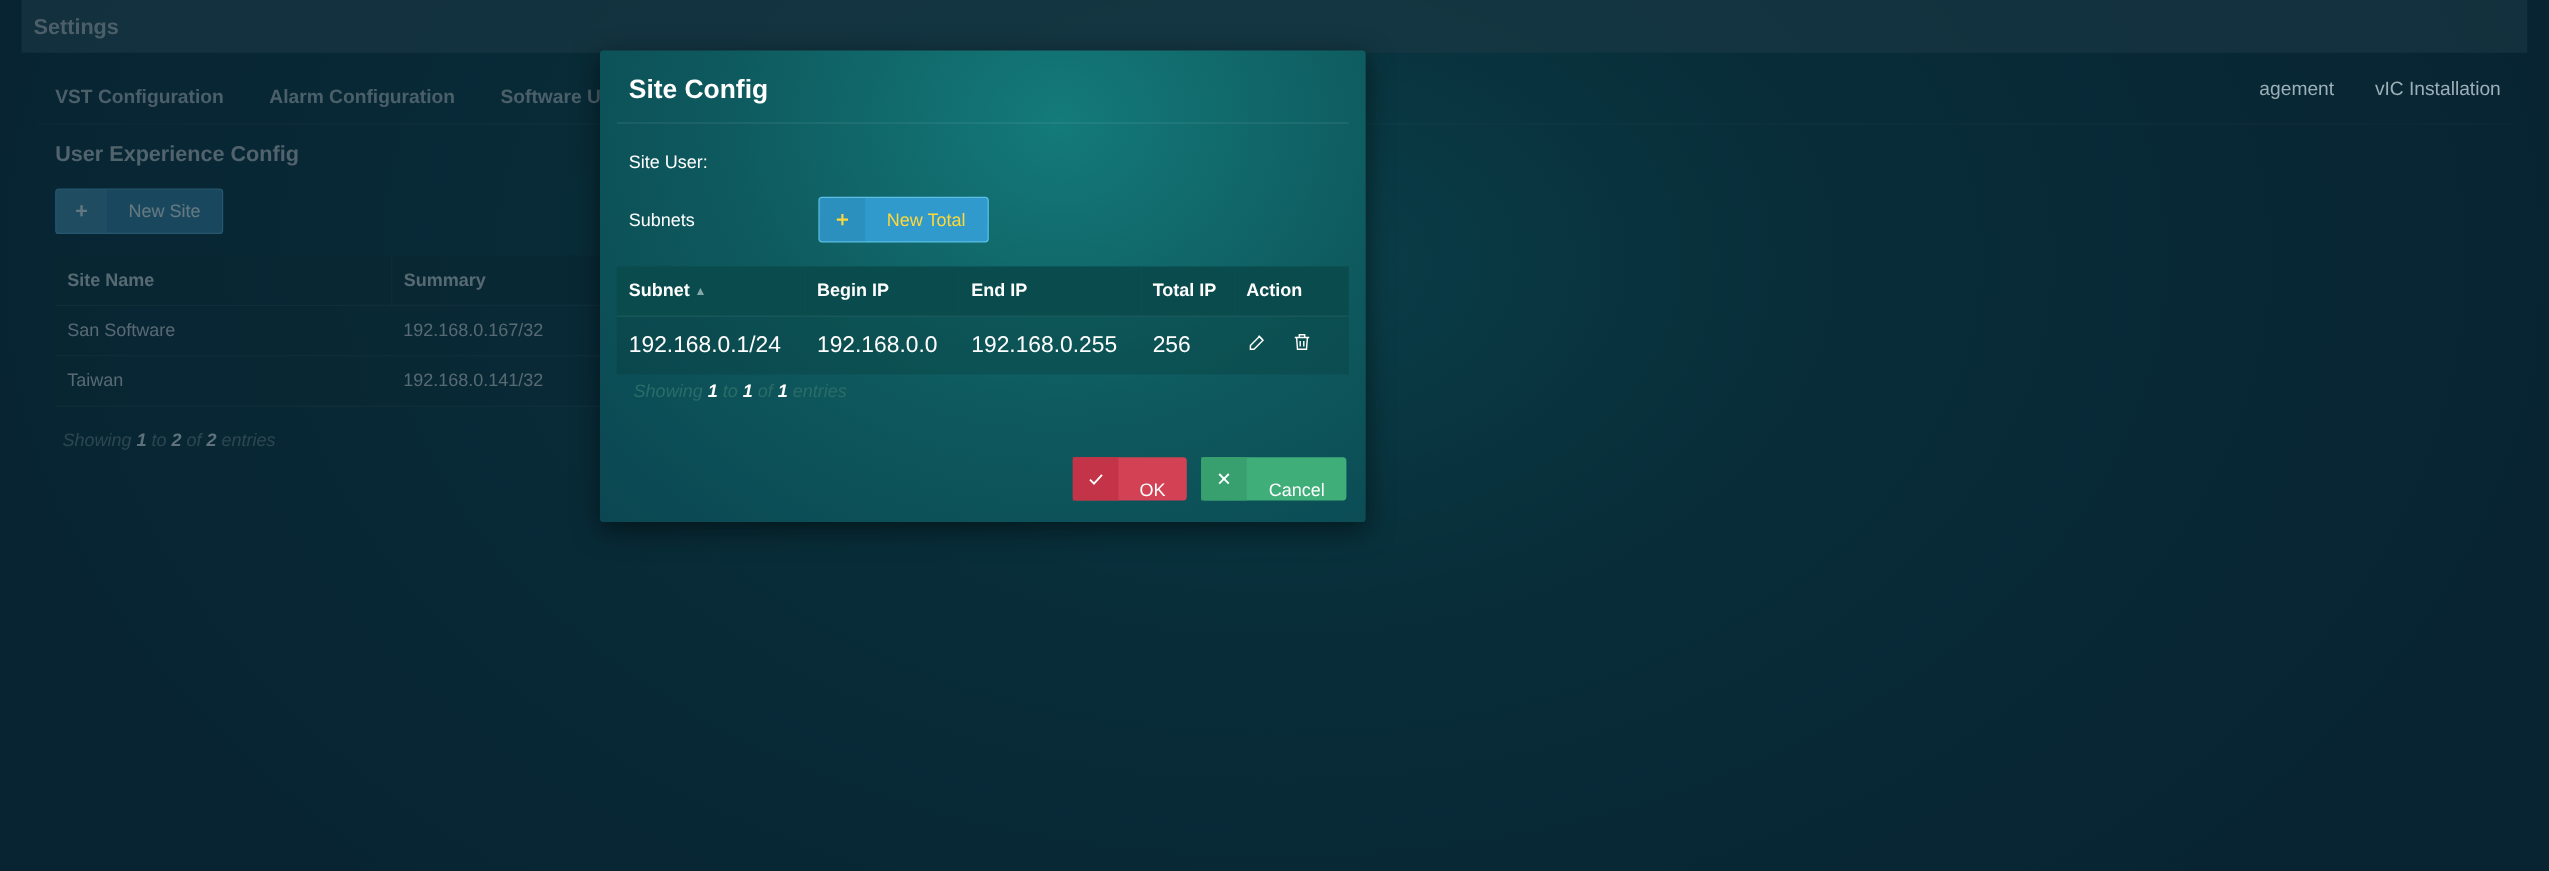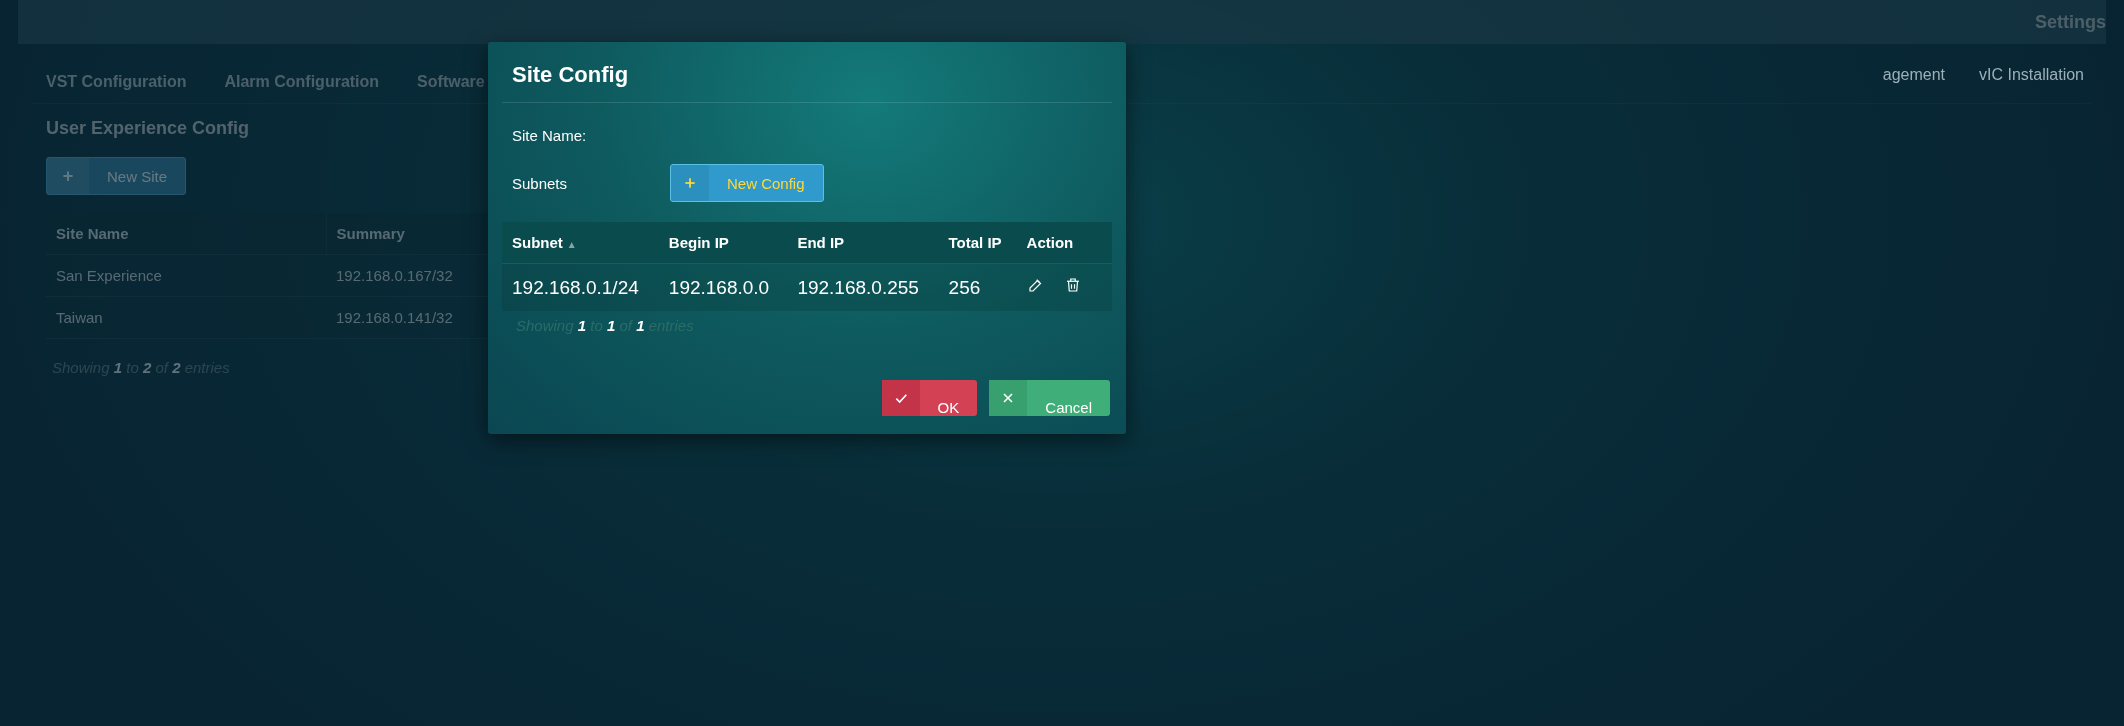--- a/index.html
+++ b/index.html
@@ -3,21 +3,21 @@
   <meta charset="utf-8">
   <style>
     * { margin:0; padding:0; box-sizing:border-box; font-family: -apple-system, BlinkMacSystemFont, "Segoe UI", sans-serif; }
     html,body { width:2124px; height:726px; background:#0b3a48; overflow:hidden; position:relative; }
     body { background: radial-gradient(ellipse 1200px 800px at 50% 30%, #0f6a72 0%, #0a4450 35%, #0a3445 70%, #092b3c 100%); }
 
     
     .dim { position:absolute; inset:0; background:rgba(8,30,40,.55); }
 
     
-    .settings-bar { position:absolute; left:18px; right:18px; top:0; height:44px; background:rgba(50,90,105,.6); display:flex; align-items:center; padding-left:10px;justify-content:flex-end; }
+    .settings-bar { position:absolute; left:18px; right:18px; top:0; height:44px; background:rgba(50,90,105,.6); display:flex; align-items:center; padding-left:10px; }
     .settings-bar h1 { font-size:18px; font-weight:700; color:#9fb0b7; }
 
     
     .main-panel { position:absolute; left:32px; right:32px; top:60px; bottom:40px; }
     .tabs { display:flex; gap:38px; height:44px; align-items:center; padding-left:14px; border-bottom:1px solid rgba(255,255,255,.06); }
     .tabs span { color:#9db0b8; font-size:16px; white-space:nowrap;font-weight:bold; }
     .tabs .spacer { flex:1; }
     .section-title { margin-top:14px; margin-left:14px; font-size:18px; font-weight:700; color:#aab9bf; }
     .newsite { margin:18px 0 0 14px; display:inline-flex; align-items:center; background:#2f7ba0; border:1px solid #4aa0c6; border-radius:3px; height:38px; }
     .newsite .plus { width:42px; display:flex; align-items:center; justify-content:center; color:#cfe6ef; font-size:18px; font-weight:700; background:rgba(255,255,255,.08); height:100%; }
@@ -26,21 +26,21 @@
     table.sites { margin:18px 0 0 14px; width:640px; border-collapse:collapse; }
     table.sites th, table.sites td { text-align:left; padding:12px 10px; font-size:15px; color:#b8c6cc; border-bottom:1px solid rgba(255,255,255,.08); }
     table.sites th { background:rgba(10,50,60,.55); font-weight:600; }
     table.sites td { background:rgba(10,50,60,.3); }
     table.sites th:first-child { border-right:1px solid rgba(255,255,255,.06); width:280px; }
 
     .showing-bg { margin:20px 0 0 20px; font-style:italic; font-size:15px; color:#5a7884; }
     .showing-bg b { color:#cbd8dd; font-weight:700; }
 
     
-    .modal { position:absolute; left:488px; top:42px; width:638px; background: radial-gradient(ellipse 700px 600px at 60% 15%, #147a7a 0%, #0e5a5e 40%, #0b4a54 70%, #0a3f4c 100%); border-radius:3px; box-shadow:0 6px 22px rgba(0,0,0,.5); padding-bottom:0; }
+    .modal { position:absolute; left:500px; top:42px; width:638px; background: radial-gradient(ellipse 700px 600px at 60% 15%, #147a7a 0%, #0e5a5e 40%, #0b4a54 70%, #0a3f4c 100%); border-radius:3px; box-shadow:0 6px 22px rgba(0,0,0,.5); padding-bottom:0; }
     .modal-title { color:#fff; font-size:22px; font-weight:600; padding:20px 24px 14px; }
     .modal hr { border:none; border-top:1px solid rgba(255,255,255,.12); margin:0 14px 18px; }
 
     .form-row { display:flex; align-items:center; padding:6px 24px; margin-bottom:8px; }
     .form-row label { width:158px; color:#fff; font-size:15px; }
     .site-input { width:300px; height:36px; background:#f7f7a2; border:none; padding:0 12px; font-size:16px; color:#000; outline:none; }
 
     .newsubnet { display:inline-flex; align-items:center; background:#2f9acb; border:1px solid #5cc0e6; border-radius:3px; height:38px; }
     .newsubnet .plus { width:38px; display:flex; align-items:center; justify-content:center; height:100%; background:rgba(0,0,0,.06); }
     .newsubnet .plus svg { width:14px; height:14px; }
@@ -93,21 +93,21 @@
   </div>
   <table class="sites">
     <thead>
       <tr>
         <th>Site Name</th>
         <th>Summary</th>
       </tr>
     </thead>
     <tbody>
       <tr>
-        <td>San Experience</td>
+        <td>San Software</td>
         <td>192.168.0.167/32</td>
       </tr>
       <tr>
         <td>Taiwan</td>
         <td>192.168.0.141/32</td>
       </tr>
     </tbody>
   </table>
   <div class="showing-bg">
     <span>Showing </span><b>1</b><span> to </span><b>2</b><span> of </span><b>2</b><span> entries</span>
@@ -119,33 +119,33 @@
 <div class="right-nav">
   <span>agement</span>
   <span>vIC Installation</span>
 </div>
 
 <div class="modal">
   <div class="modal-title">Site Config</div>
   <hr>
 
   <div class="form-row">
-    <label>Site Name:</label>
+    <label>Site User:</label>
   </div>
 
   <div class="form-row">
     <label>Subnets</label>
     <div class="newsubnet">
       <span class="plus">
         <svg viewBox="0 0 24 24">
             <line x1="12" y1="4" x2="12" y2="20" stroke="#ffd83a" stroke-width="3"></line>
             <line x1="4" y1="12" x2="20" y2="12" stroke="#ffd83a" stroke-width="3"></line>
           </svg>
       </span>
-      <span class="lbl">New Config</span>
+      <span class="lbl">New Total</span>
     </div>
   </div>
 
   <table class="subnets">
     <thead>
       <tr>
         <th><span>Subnet</span><span class="sort">▲</span></th>
         <th>Begin IP</th>
         <th>End IP</th>
         <th>Total IP</th>

